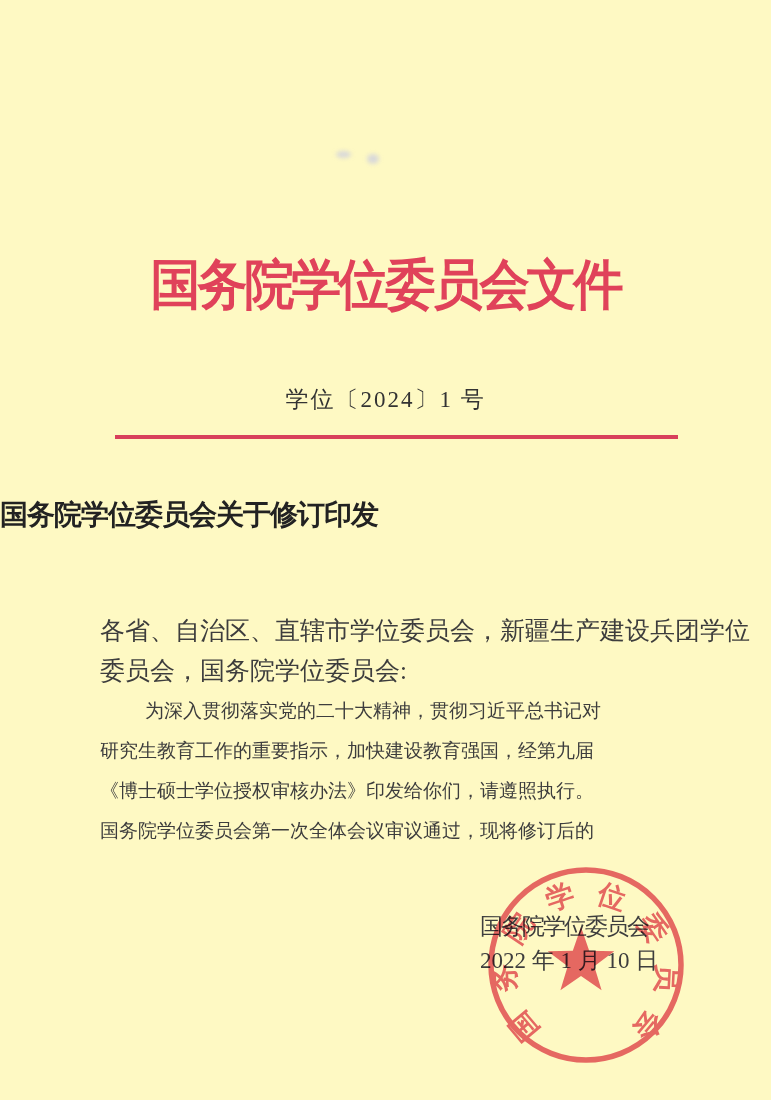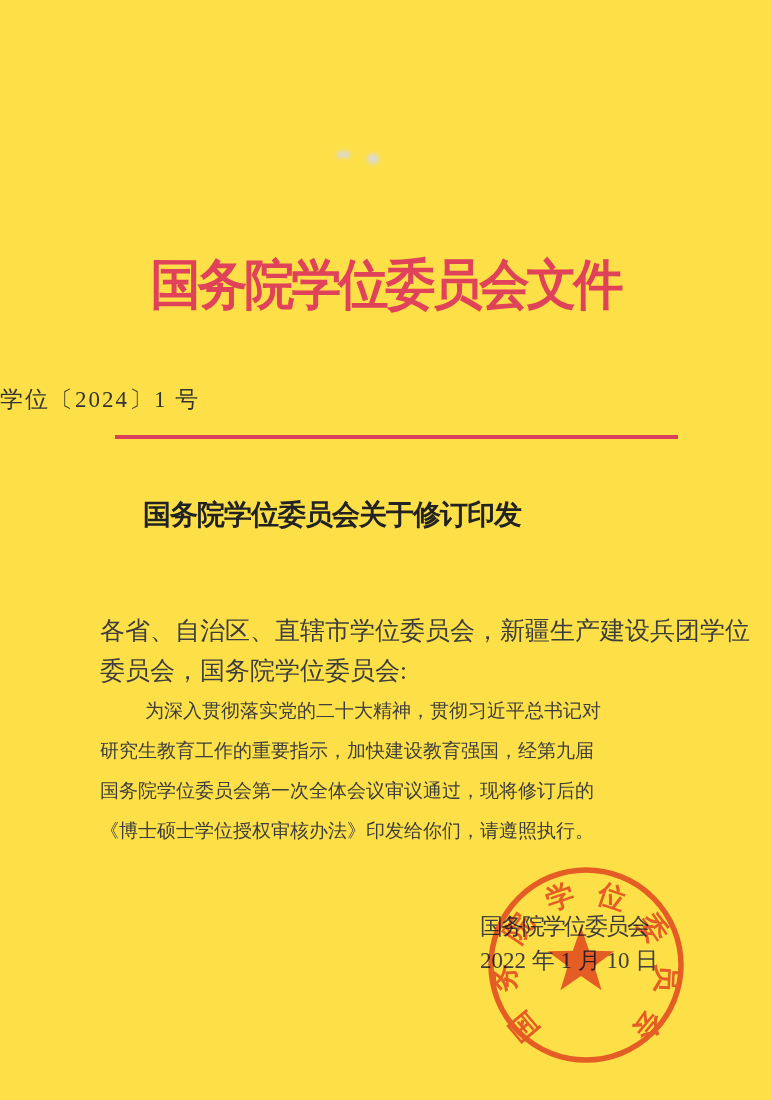--- a/index.html
+++ b/index.html
@@ -1,60 +1,59 @@
 <!DOCTYPE html>
 <html><head>
 <meta charset="utf-8">
 <style>
   html, body { margin: 0; padding: 0; background: #ffffff; }
   .page {
     position: relative;
     width: 771px;
     height: 1100px;
-    background: #fde047;
+    background: #fef9c3;
     overflow: hidden;
     font-family: "Liberation Serif", serif;
     color: #3a3a3a;
   }
   .letterhead {
     position: absolute;
     top: 249px; left: 0; width: 771px;
     text-align: center;
     font-size: 50px;
     font-weight: bold;
     letter-spacing: -3px;
     color: #e0425a;
     transform: scaleY(1.08);
     transform-origin: top center;
     white-space: nowrap;
   }
   .doc-number {
     position: absolute;
     top: 384px; left: 0; width: 771px;
+    text-align: center;
     font-size: 23px;
     color: #333333;
     letter-spacing: 2px;
     white-space: nowrap;
   }
   .red-line {
     position: absolute;
     top: 435px; left: 115px;
     width: 563px; height: 4px;
     background: #d8405c;
   }
   .notice-title {
     position: absolute;
     top: 497px; left: 0; width: 650px;
-    text-align: center;
     font-size: 28px;
     font-weight: bold;
     line-height: 36px;
     color: #222222;
     letter-spacing: -1px;
-    margin-left: 7px;
   }
   .recipients {
     position: absolute;
     top: 611px; left: 100px;
     width: 584px;
     font-size: 25px;
     line-height: 40px;
     color: #3d3d3d;
     letter-spacing: 0px;
     white-space: nowrap;
@@ -127,22 +126,22 @@
   </div>
 
   <div class="recipients">
     <div class="line">各省、自治区、直辖市学位委员会，新疆生产建设兵团学位</div>
     <div class="line">委员会，国务院学位委员会:</div>
   </div>
 
   <div class="body-par">
     <div class="line indent">为深入贯彻落实党的二十大精神，贯彻习近平总书记对</div>
     <div class="line">研究生教育工作的重要指示，加快建设教育强国，经第九届</div>
+    <div class="line">《博士硕士学位授权审核办法》印发给你们，请遵照执行。</div>
     <div class="line">国务院学位委员会第一次全体会议审议通过，现将修订后的</div>
-    <div class="line">《博士硕士学位授权审核办法》印发给你们，请遵照执行。</div>
   </div>
 
   <div class="signature">国务院学位委员会</div>
   <div class="sign-date">2022 年 1 月 10 日</div>
 
   <svg class="seal" viewBox="0 0 212 212" xmlns="http://www.w3.org/2000/svg">
     <circle cx="106" cy="106" r="95" fill="none" stroke="#e25068" stroke-width="5.5"></circle>
     <polygon fill="#e25068" points="101,68 109.2,91.7 134.3,92.2 114.3,107.3 121.6,131.3 101,117 80.4,131.3 87.7,107.3 67.7,92.2 92.8,91.7"></polygon>
     <g text-anchor="middle">
       <text transform="translate(50.8,161.3) rotate(-130)">国</text>

